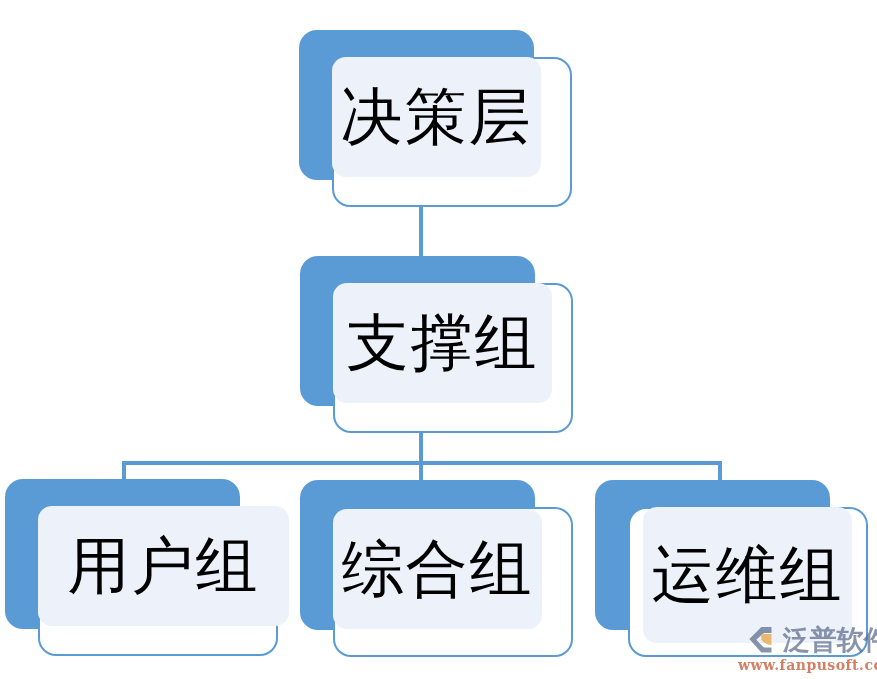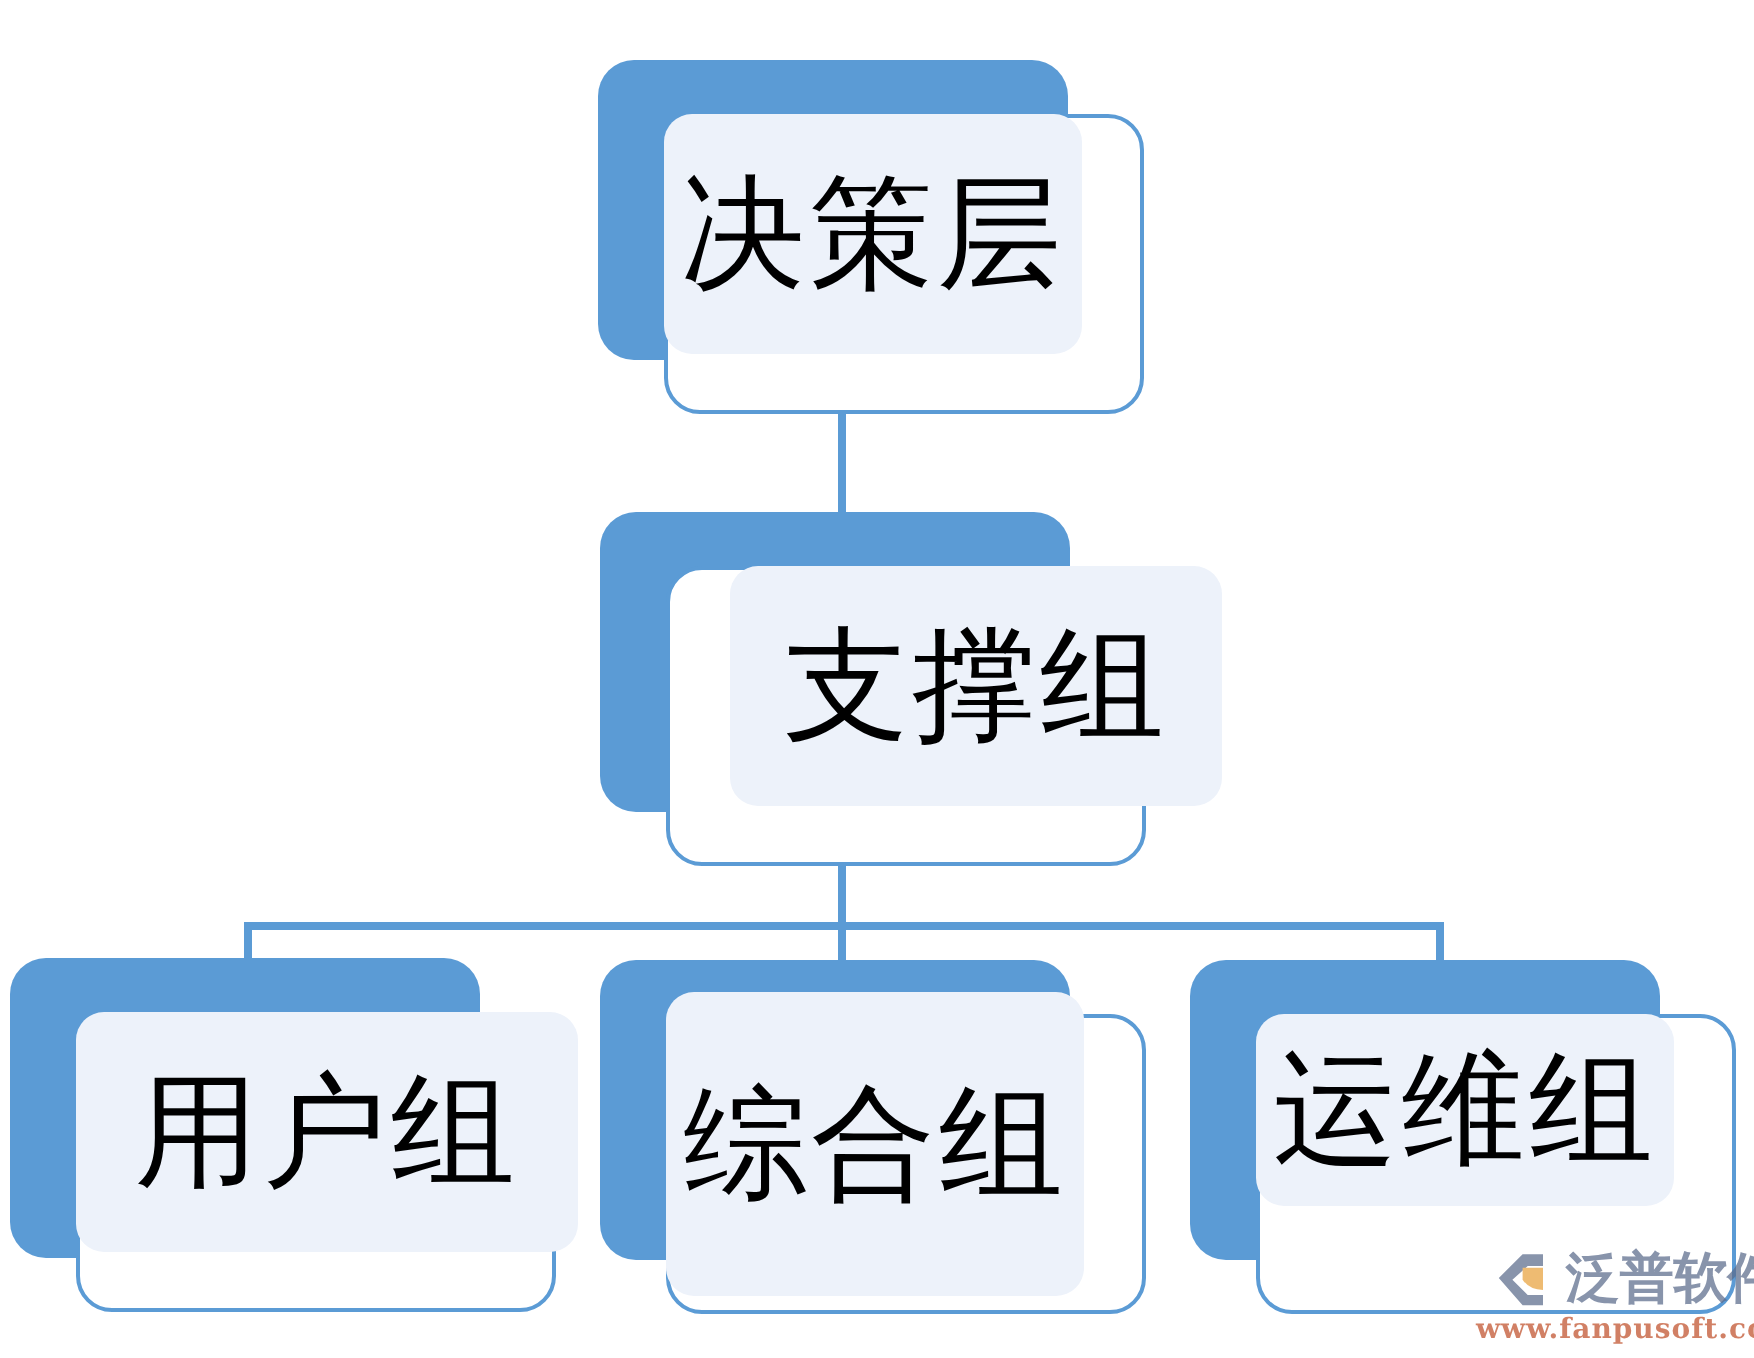--- a/index.html
+++ b/index.html
@@ -114,45 +114,45 @@
     <div class="layer-blue" style="left:0px;  top:0px;  width:235px; height:150px;"></div>
     <div class="layer-outline" style="left:33px; top:27px; width:240px; height:150px;"></div>
     <div class="layer-light" style="left:33px; top:27px; width:209px; height:120px;">
       <span class="node-label" style="font-size:62px;">决策层</span>
     </div>
   </div>
 
   <div class="node" style="left:300px; top:256px; width:275px; height:178px;">
     <div class="layer-blue" style="left:0px;  top:0px;  width:235px; height:150px;"></div>
     <div class="layer-outline" style="left:33px; top:27px; width:240px; height:150px;"></div>
-    <div class="layer-light" style="left:33px; top:27px; width:246px; height:120px;margin-left:32px;">
+    <div class="layer-light" style="left:33px; top:27px; width:219px; height:120px;">
       <span class="node-label" style="font-size:62px;">支撑组</span>
     </div>
   </div>
 
   <div class="node" style="left:5px; top:479px; width:275px; height:178px;">
     <div class="layer-blue" style="left:0px;  top:0px;  width:235px; height:150px;"></div>
     <div class="layer-outline" style="left:33px; top:27px; width:240px; height:150px;"></div>
     <div class="layer-light" style="left:33px; top:27px; width:251px; height:120px;">
       <span class="node-label" style="font-size:62px;">用户组</span>
     </div>
   </div>
 
   <div class="node" style="left:300px; top:480px; width:275px; height:178px;">
     <div class="layer-blue" style="left:0px;  top:0px;  width:235px; height:150px;"></div>
     <div class="layer-outline" style="left:33px; top:27px; width:240px; height:150px;"></div>
-    <div class="layer-light" style="left:33px; top:16px; width:209px; height:152px;justify-content:center;">
+    <div class="layer-light" style="left:33px; top:29px; width:209px; height:120px;justify-content:center;">
       <span class="node-label" style="font-size:62px;">综合组</span>
     </div>
   </div>
 
   <div class="node" style="left:595px; top:480px; width:275px; height:178px;">
     <div class="layer-blue" style="left:0px;  top:0px;  width:235px; height:150px;"></div>
     <div class="layer-outline" style="left:33px; top:27px; width:240px; height:150px;"></div>
-    <div class="layer-light" style="left:33px; top:27px; width:209px; height:96px;">
+    <div class="layer-light" style="left:48px; top:27px; width:209px; height:136px;">
       <span class="node-label" style="font-size:62px;">运维组</span>
     </div>
   </div>
 
   <div id="watermark" style="left:738px; top:622px;">
     <div class="wm-row">
       <svg class="wm-mark" viewBox="0 0 40 40">
         <path d="M4 20 L18 6 L30 6 L30 13 L21 13 L12 21 L21 30 L30 30 L30 36 L18 36 Z" fill="#5B6B8C"></path>
         <path d="M18 14 L30 14 L30 27 Q22 27 18 21 Z" fill="#E8A23C"></path>
       </svg>

